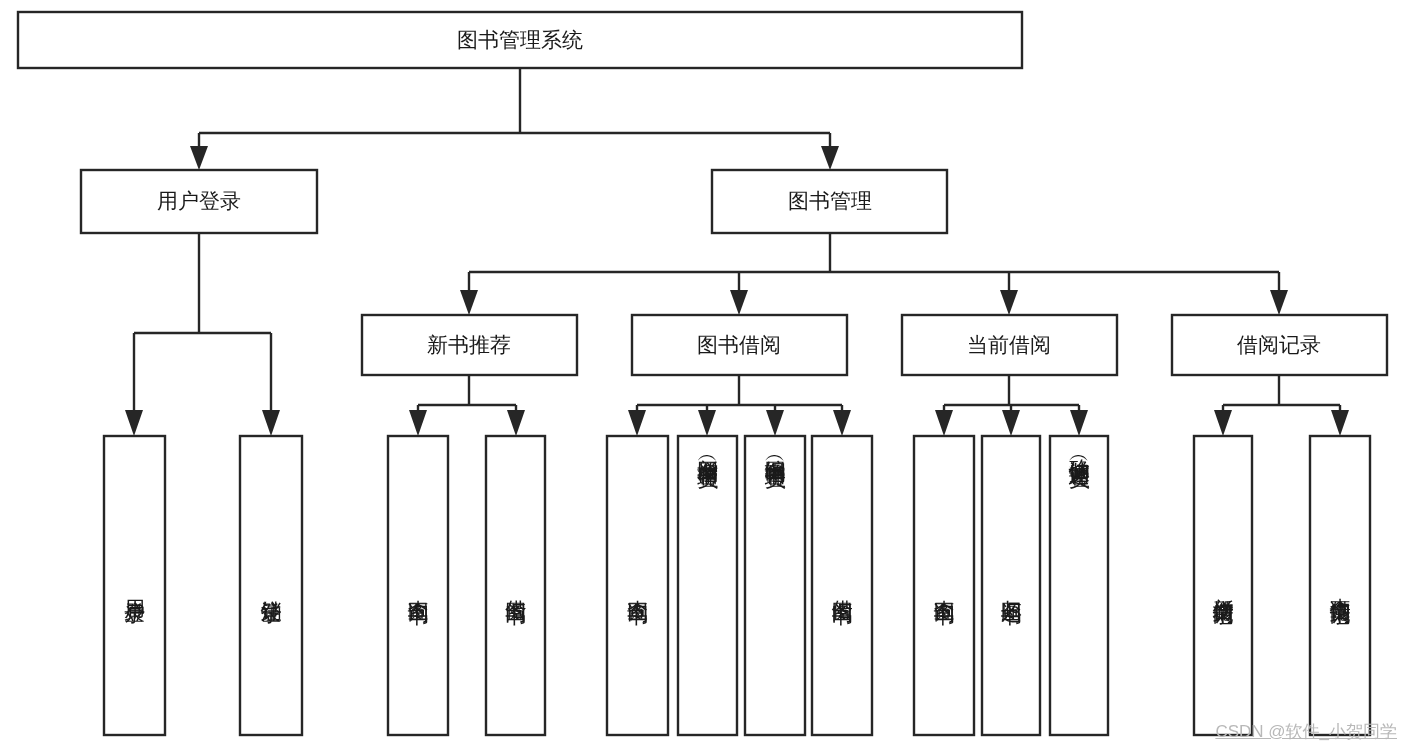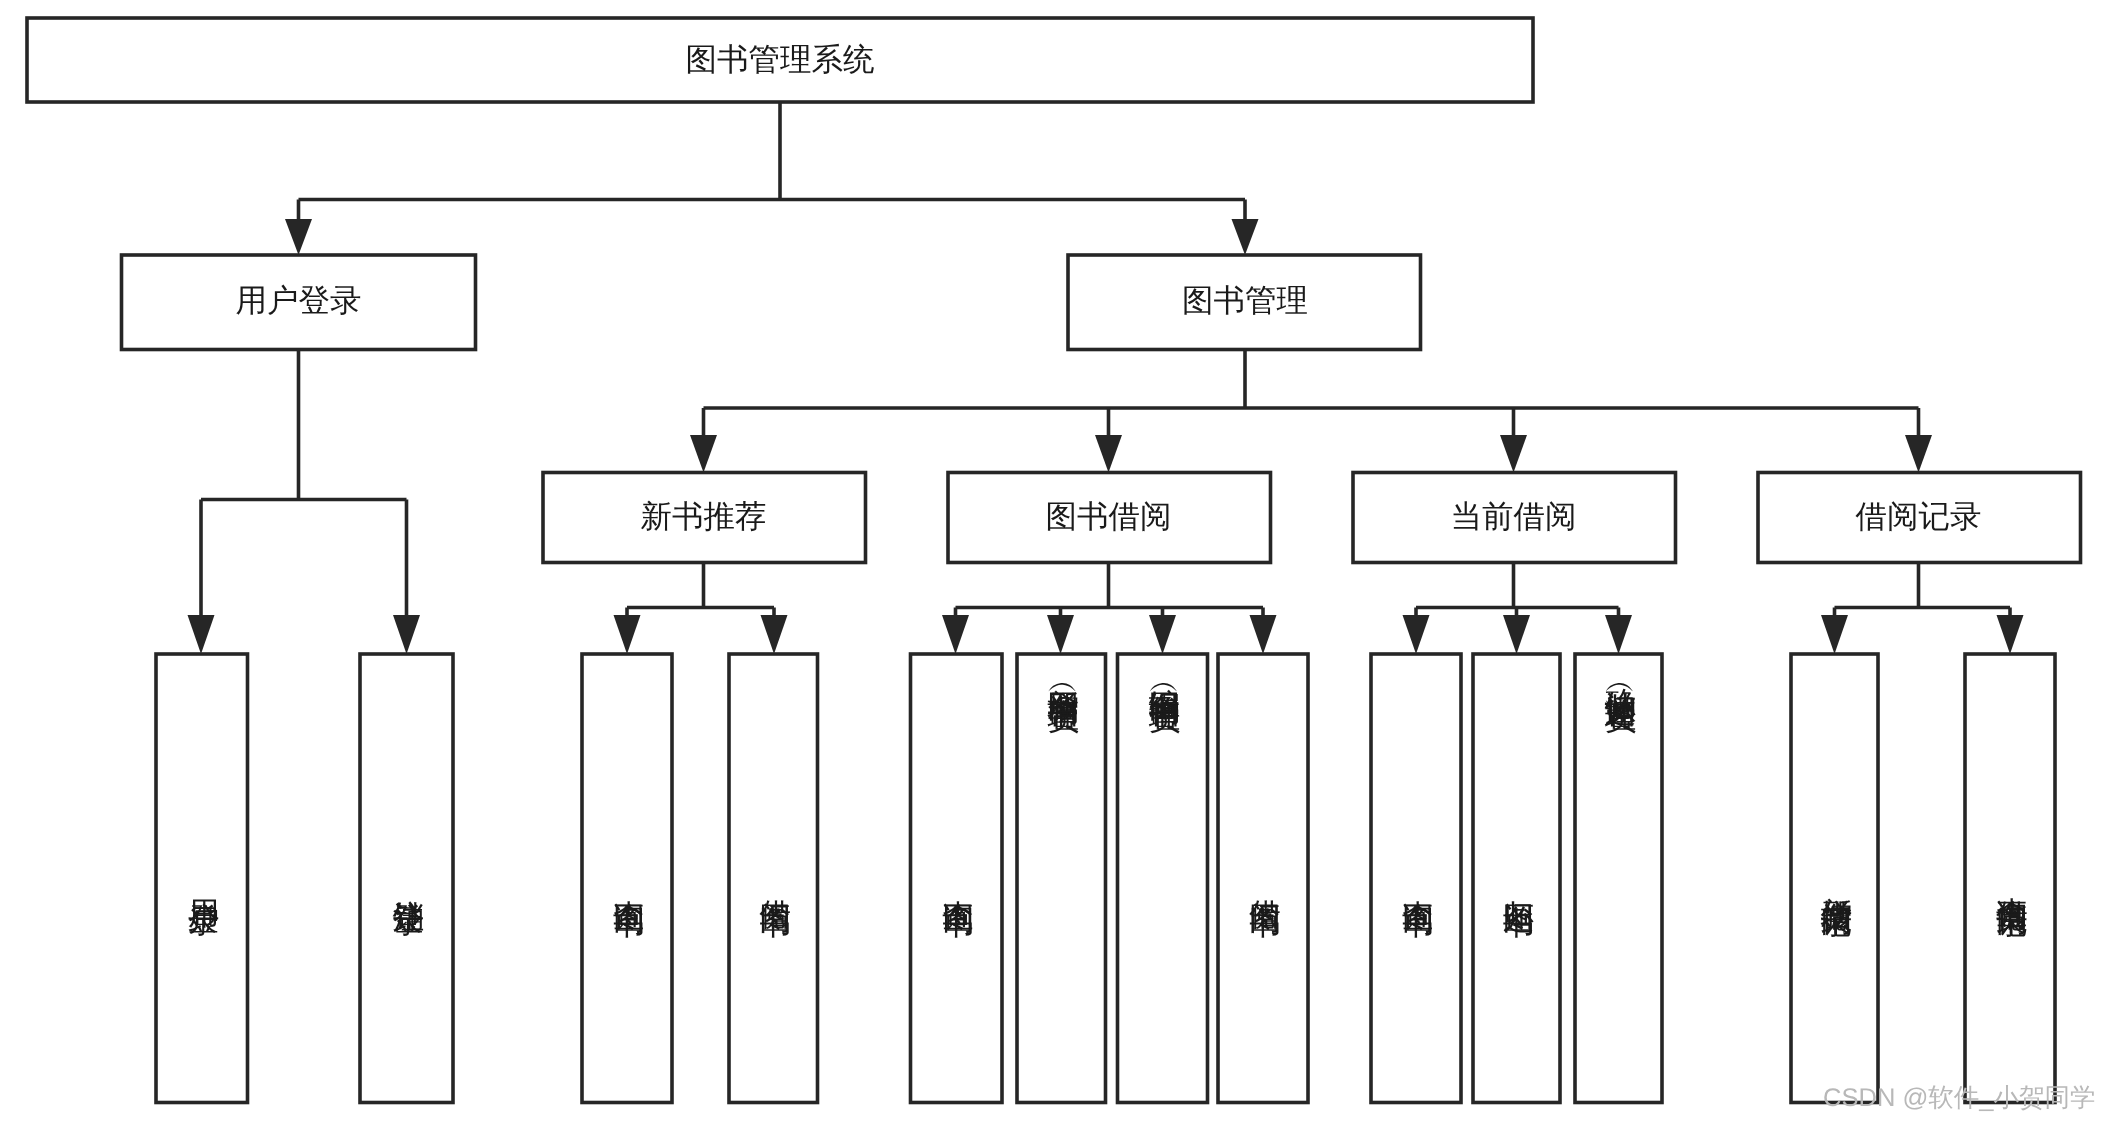--- a/index.html
+++ b/index.html
@@ -71,20 +71,21 @@
   }
   .watermark {
     position: absolute;
     right: 8px;
     bottom: 4px;
     font-family: "Liberation Sans", "DejaVu Sans", sans-serif;
     font-size: 17px;
     color: #b8b8b8;
     white-space: nowrap;
     user-select: none;
+    text-decoration: underline;
   }
 </style>
 </head>
 <body>
 
 <div id="diagram-root">
 
   <svg class="diagram-svg" viewBox="0 0 1405 747" xmlns="http://www.w3.org/2000/svg">
     <defs>
       <marker id="arrow" viewBox="0 0 12 14" refX="6" refY="13" markerWidth="12" markerHeight="14" orient="auto-start-reverse">

